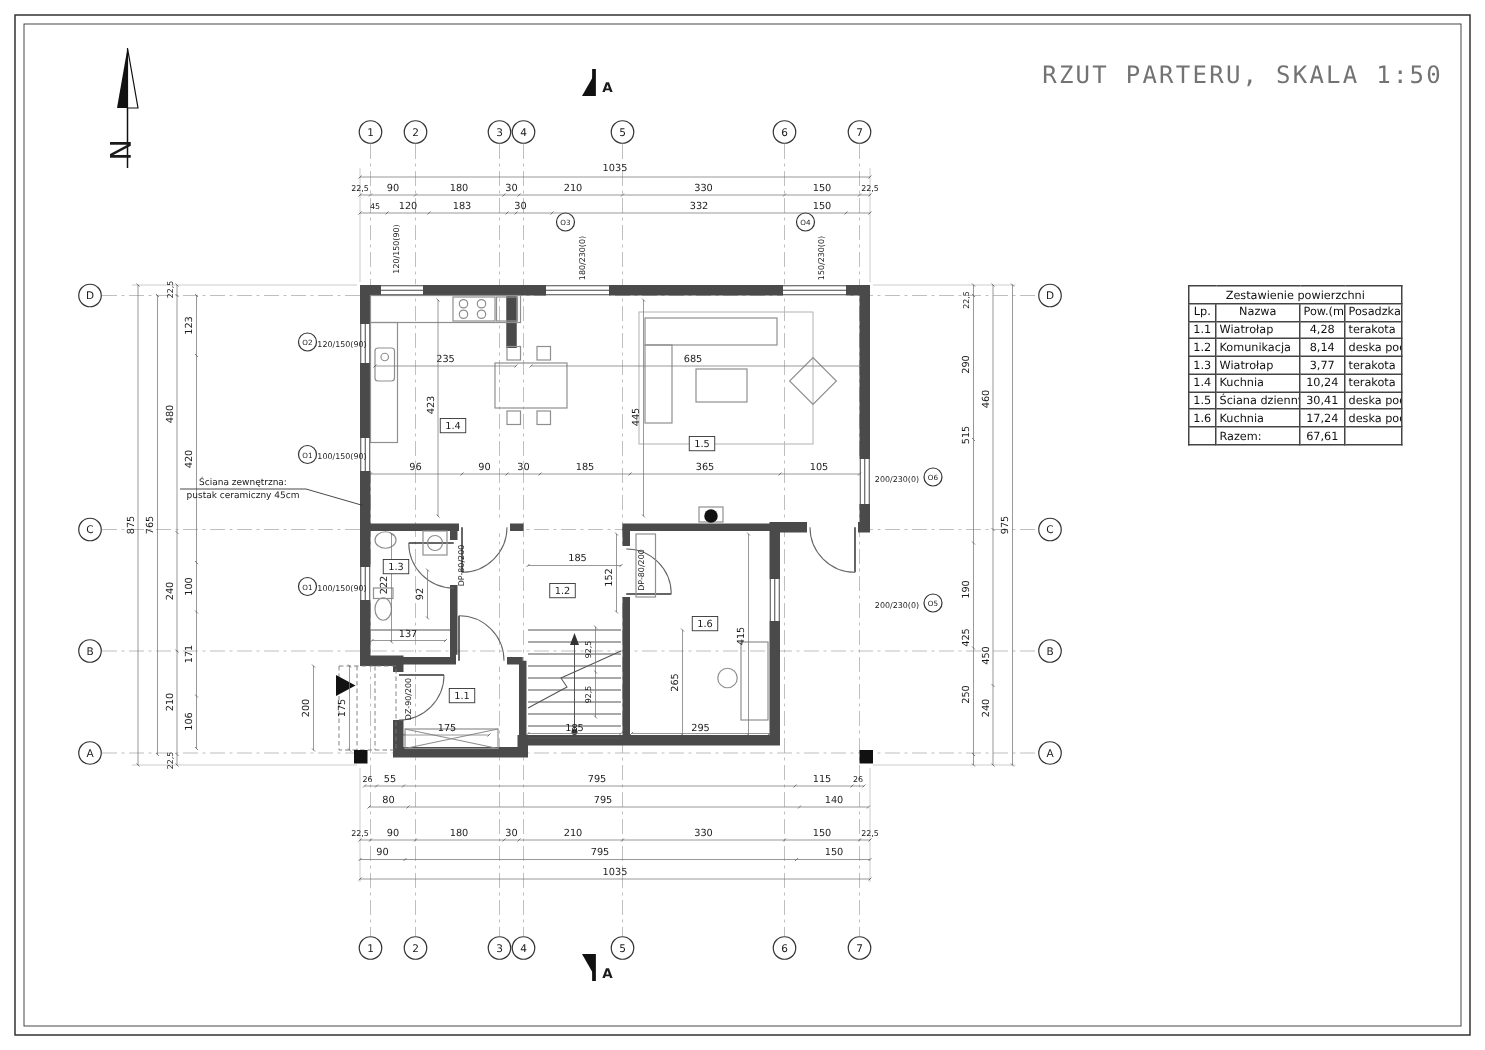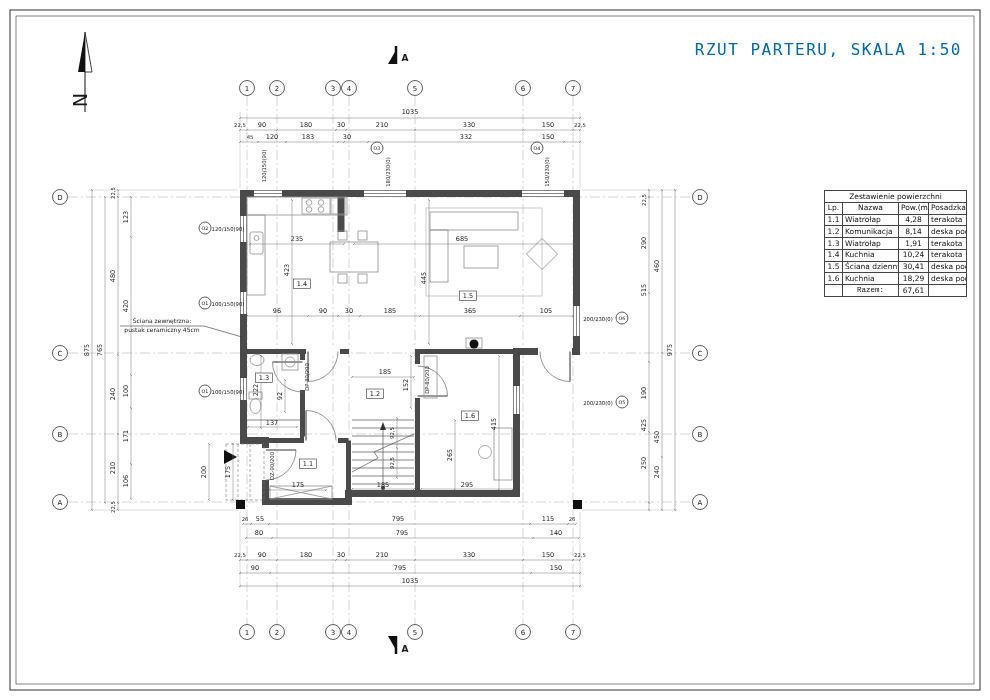--- a/index.html
+++ b/index.html
@@ -1,28 +1,28 @@
 <!DOCTYPE html>
 <html><head>
 <meta charset="utf-8">
 <style>
   html,body{margin:0;padding:0;background:#e8e8e8;}
   .page{position:relative;width:990px;height:700px;background:#fff;overflow:hidden;
         font-family:"DejaVu Sans",sans-serif;}
   .page > svg{position:absolute;left:0;top:0;}
   .drawing-title{position:absolute;top:40px;right:28px;
         font-family:"DejaVu Sans Mono",monospace;font-size:16px;letter-spacing:1.5px;
-        color:#0369a1;white-space:nowrap;}
-  table.areas{position:absolute;left:824px;top:190px;width:142px;border-collapse:collapse;
+        color:#737373;white-space:nowrap;}
+  table.areas{position:absolute;left:792px;top:190px;width:142px;border-collapse:collapse;
         font-size:7.5px;color:#111;table-layout:fixed;}
   table.areas th,table.areas td{border:0.6px solid #444;padding:0.5px 2px;line-height:1.3;
         font-weight:normal;overflow:hidden;white-space:nowrap;}
   table.areas .tt{text-align:center;}
   table.areas .num{text-align:center;}
-  table.areas .rz{text-align:center;font-family:Liberation Mono, monospace;}
+  table.areas .rz{text-align:left;}
   svg text{font-family:"DejaVu Sans",sans-serif;font-size:6.5px;fill:#1a1a1a;text-anchor:middle;}
   svg text.s5{font-size:5.3px;}
   svg text.s6{font-size:6px;}
   svg text.tag{font-size:4.8px;}
   svg text.bub{font-size:7px;}
   svg text.sect{font-size:9px;font-weight:bold;}
   svg text.north{font-size:19px;}
   .dim{stroke:#777;stroke-width:0.5;fill:none;}
   .ext{stroke:#bbb;stroke-width:0.5;fill:none;}
   .gridln{stroke:#a9a9a9;stroke-width:0.5;fill:none;stroke-dasharray:10 3 2 3;}
@@ -501,39 +501,39 @@
     </tr>
     <tr>
       <td class="num">1.2</td>
       <td>Komunikacja</td>
       <td class="num">8,14</td>
       <td>deska podł.</td>
     </tr>
     <tr>
       <td class="num">1.3</td>
       <td>Wiatrołap</td>
-      <td class="num">1,91</td>
+      <td class="num">3,77</td>
       <td>terakota</td>
     </tr>
     <tr>
       <td class="num">1.4</td>
       <td>Kuchnia</td>
       <td class="num">10,24</td>
       <td>terakota</td>
     </tr>
     <tr>
       <td class="num">1.5</td>
       <td>Ściana dzienny</td>
       <td class="num">30,41</td>
       <td>deska podł.</td>
     </tr>
     <tr>
       <td class="num">1.6</td>
       <td>Kuchnia</td>
-      <td class="num">18,29</td>
+      <td class="num">17,24</td>
       <td>deska podł.</td>
     </tr>
     <tr>
       <td></td>
       <td class="rz">Razem:</td>
       <td class="num">67,61</td>
       <td></td>
     </tr>
   </tbody>
 </table>

